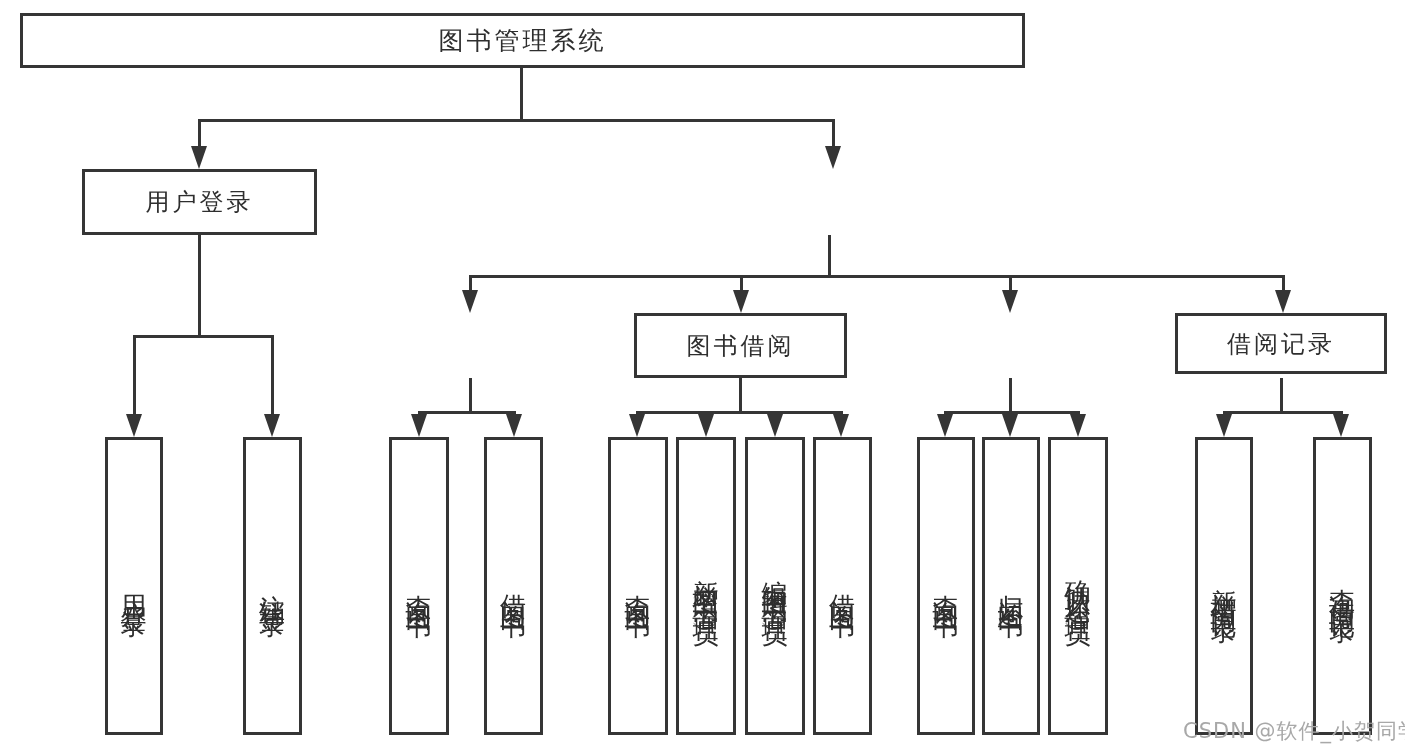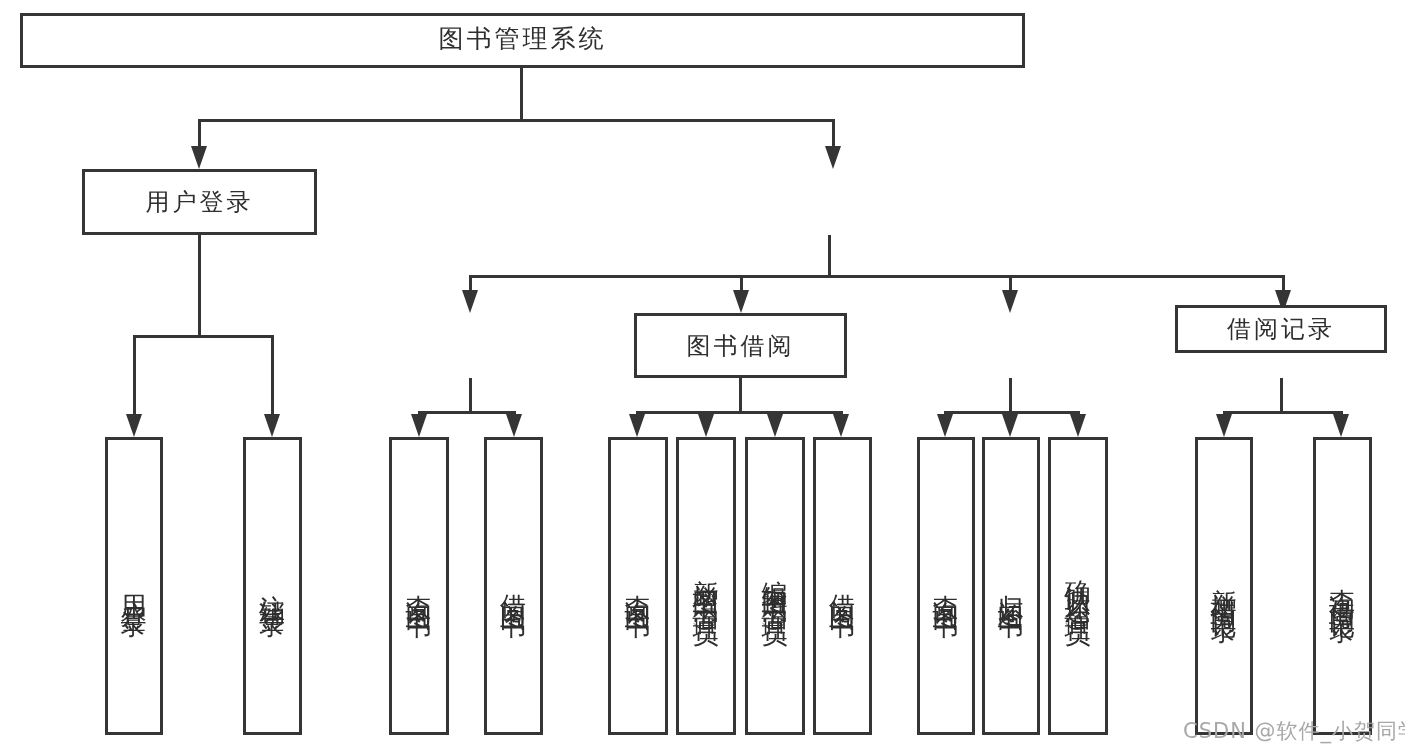--- a/index.html
+++ b/index.html
@@ -26,21 +26,21 @@
     align-items: center;
     justify-content: center;
     color: var(--text);
   }
   .node .lbl { line-height: 1; }
   .h .lbl {
     font-size: 24px;
     letter-spacing: 3px;
     white-space: nowrap;
   }
-  .title .lbl { font-size: 25px; font-family: Liberation Mono, monospace; }
+  .title .lbl { font-size: 25px; }
   .v .lbl {
     writing-mode: vertical-rl;
     text-orientation: mixed;
     font-size: 26px;
     letter-spacing: 6px;
     line-height: 1;
   }
   .vl { position: absolute; width: 3px; background: var(--line); }
   .hl { position: absolute; height: 3px; background: var(--line); }
   .ah {
@@ -94,21 +94,21 @@
   <div class="vl" style="left:1009px;top:275px;height:18px"></div>
   <div class="vl" style="left:1282px;top:275px;height:18px"></div>
   <div class="ah" style="left:462px;top:290px"></div>
   <div class="ah" style="left:733px;top:290px"></div>
   <div class="ah" style="left:1002px;top:290px"></div>
   <div class="ah" style="left:1275px;top:290px"></div>
 
   <div class="node h" style="left:634px;top:313px;width:213px;height:65px">
     <span class="lbl">图书借阅</span>
   </div>
-  <div class="node h" style="left:1175px;top:305px;width:212px;height:48px">
+  <div class="node h" style="left:1175px;top:313px;width:212px;height:61px">
     <span class="lbl">借阅记录</span>
   </div>
 
   <div class="vl" style="left:469px;top:378px;height:36px"></div>
   <div class="hl" style="left:418px;top:411px;width:98px"></div>
   <div class="ah" style="left:411px;top:414px"></div>
   <div class="ah" style="left:506px;top:414px"></div>
 
   <div class="vl" style="left:739px;top:378px;height:36px"></div>
   <div class="hl" style="left:636px;top:411px;width:207px"></div>

